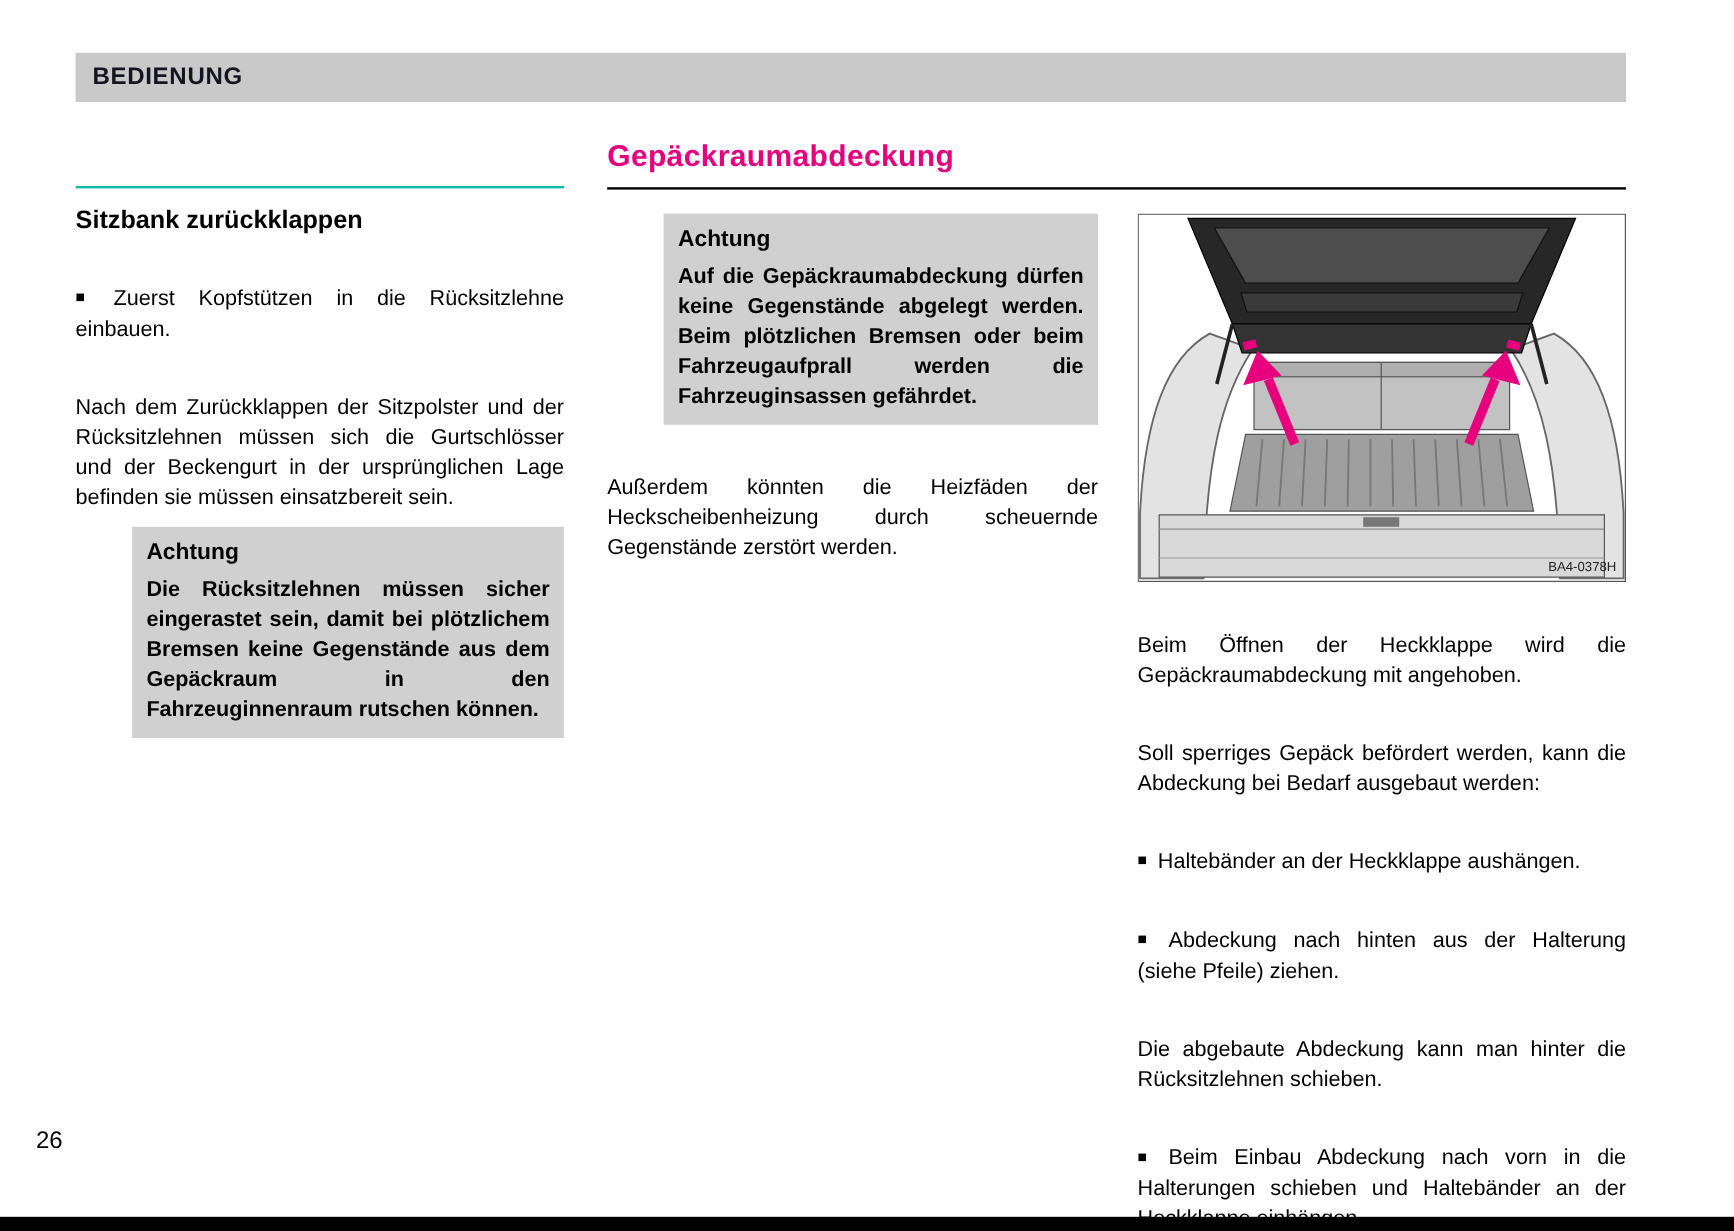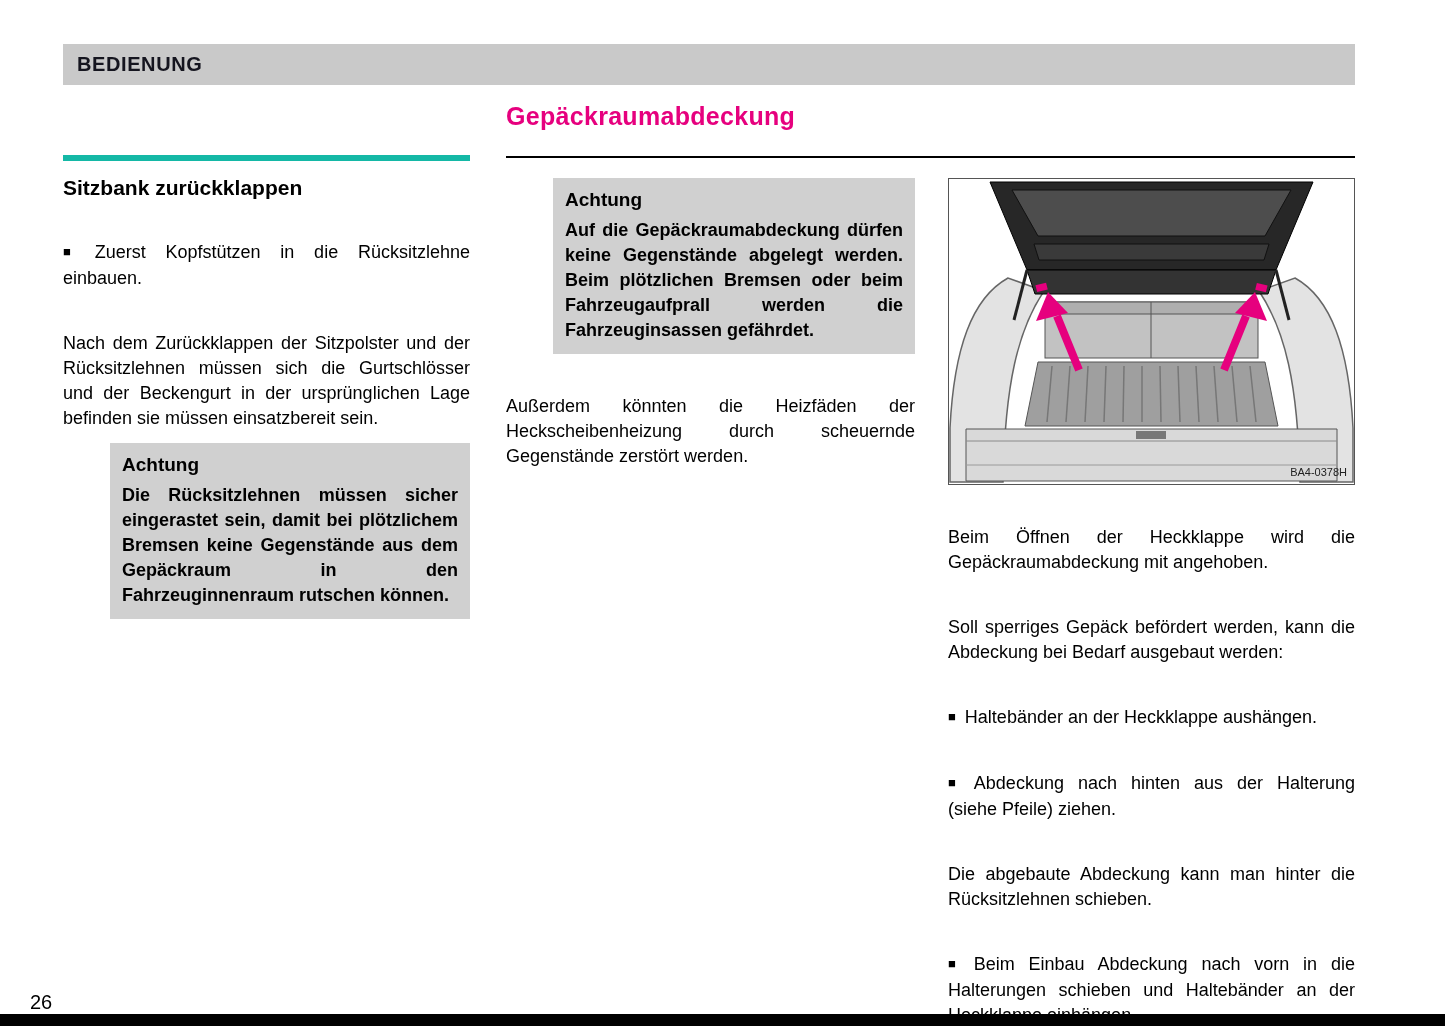--- a/index.html
+++ b/index.html
@@ -8,39 +8,39 @@
   .page { position:relative; width:1445px; height:1026px; background:#ffffff; overflow:hidden; }
 
   .header-bar { position:absolute; left:63px; top:44px; width:1292px; height:41px;
                 background:#c9c9c9; display:flex; align-items:center; }
   .header-title { font-size:20px; font-weight:bold; color:#15151f;
                   padding-left:14px; letter-spacing:0.6px; }
 
   .col { position:absolute; font-size:18px; line-height:25px; text-align:justify; }
   .col p { margin-bottom:12px;margin-top:40px; }
 
-  .left-col  { left:63px;  top:155px; width:407px; border-top:6px solid #14b8a6; padding-top:14px; }
+  .left-col  { left:63px;  top:155px; width:407px; border-top:2px solid #14b8a6; padding-top:14px; }
   .mid-col   { left:506px; top:178px; width:409px; }
   .right-col { left:948px; top:178px; width:407px; }
 
-  .mid-heading { position:absolute; left:506px; top:102px; font-size:25px;
+  .mid-heading { position:absolute; left:506px; top:116px; font-size:25px;
                  font-weight:bold; color:#e6007e; letter-spacing:0.3px; }
   .mid-rule { position:absolute; left:506px; top:156px; width:849px; height:2px; background:#000; }
 
   .section-heading { font-size:21px; font-weight:bold; margin-bottom:10px; text-align:left; }
 
   .warning-box { background:#d0d0d0; padding:9px 12px 11px 12px; margin-bottom:13px;margin-left:47px; }
   .warning-title { font-size:19px; font-weight:bold; margin-bottom:6px; text-align:left; }
   .warning-text { font-weight:bold; }
 
   .bullet-marker { font-size:13px; margin-right:9px; position:relative; top:-2px; }
 
   .figure { width:407px; height:307px; margin-bottom:16px; display:block; }
 
-  .footer-page-number { position:absolute; left:30px; top:991px; font-size:20px; }
+  .footer-page-number { position:absolute; left:30px; top:940px; font-size:20px; }
   .footer-bar { position:absolute; left:0; bottom:0; width:1445px; height:12px; background:#000; }
 </style>
 </head>
 <body>
 
 <div class="page">
 
   <div class="header-bar">
     <div class="header-title">BEDIENUNG</div>
   </div>

